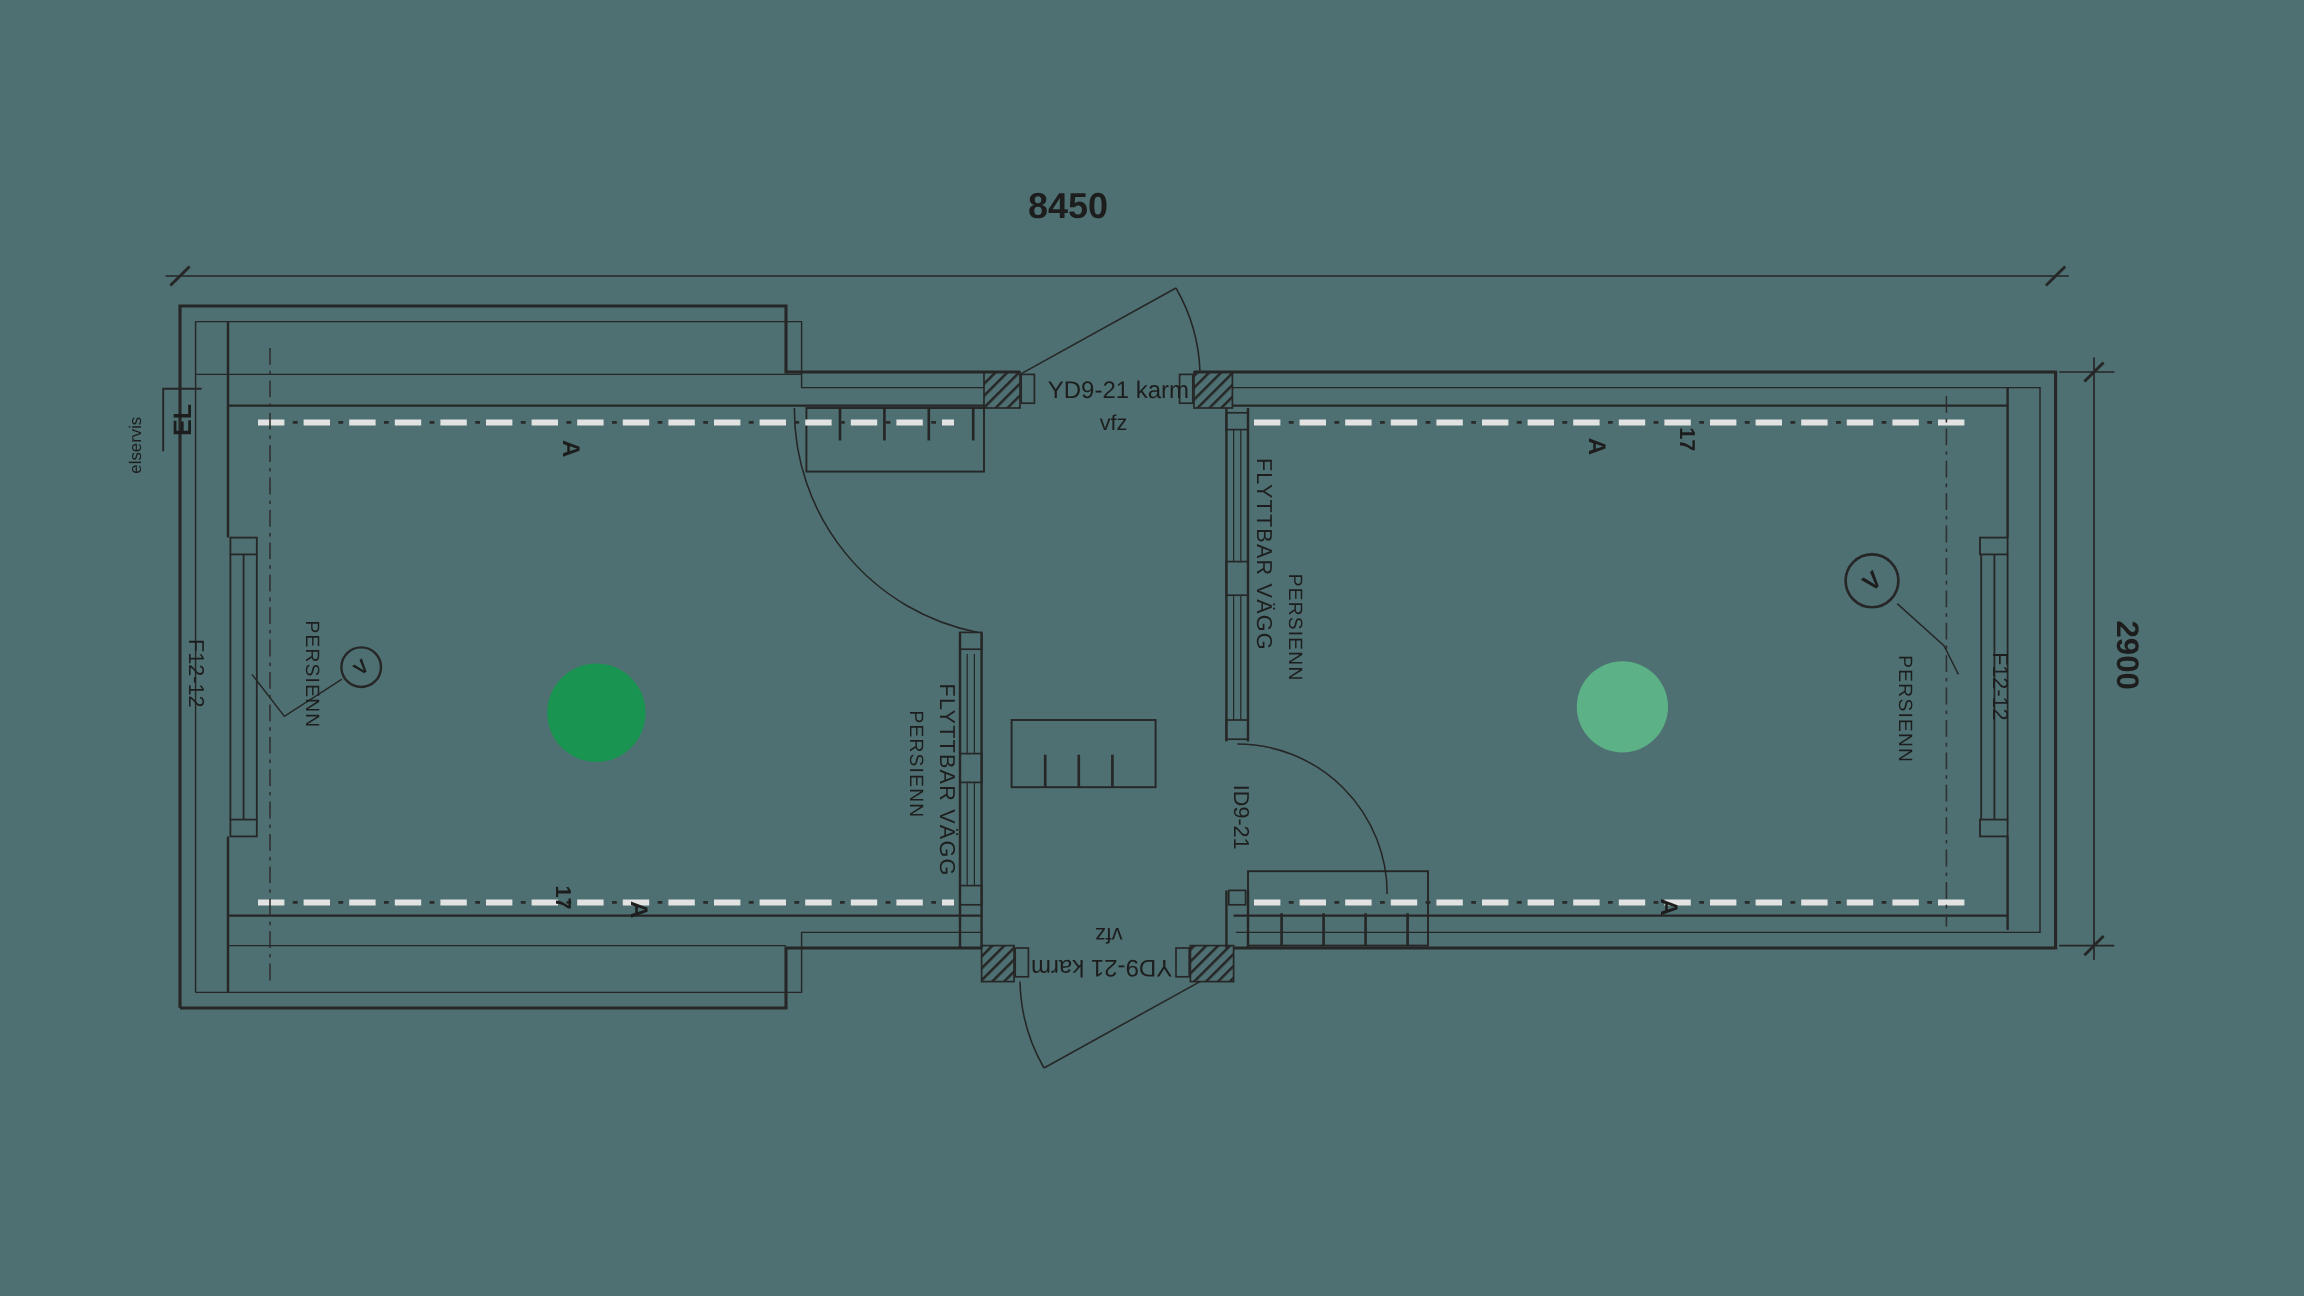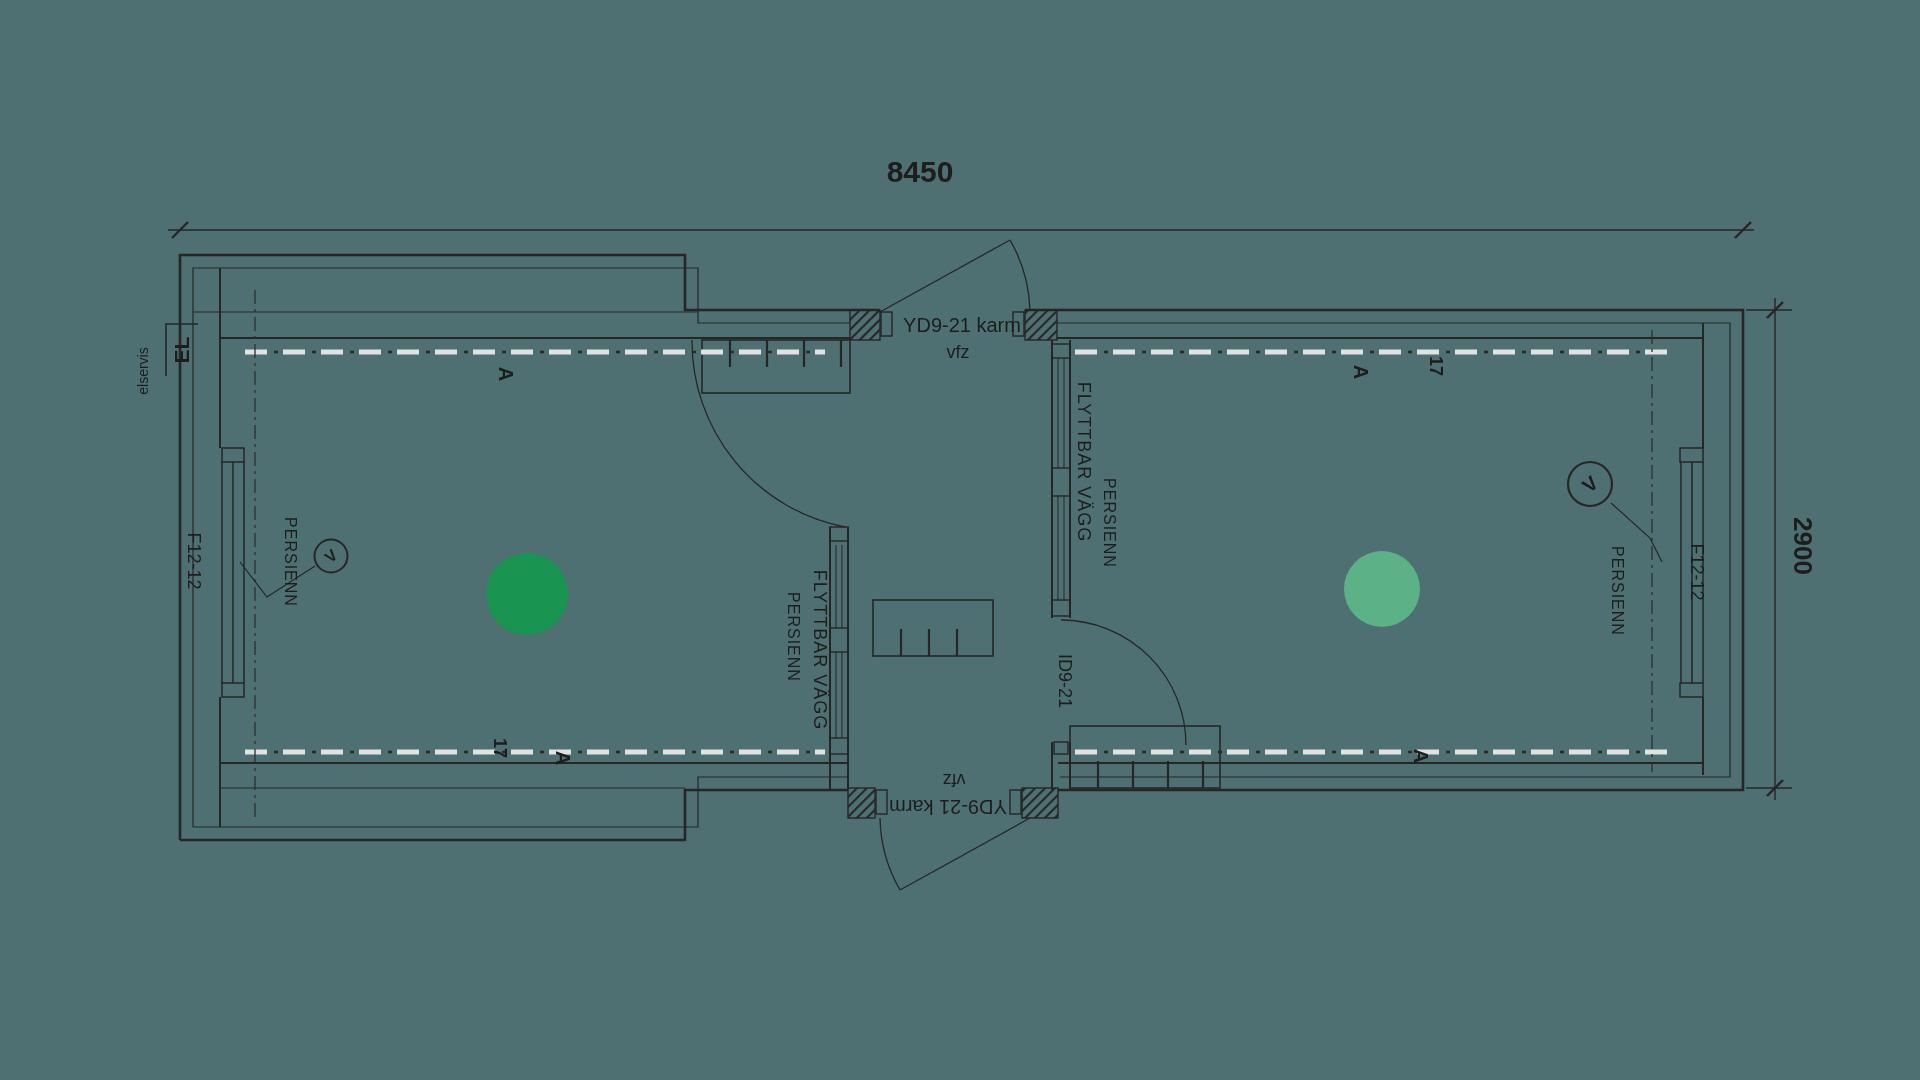--- a/index.html
+++ b/index.html
@@ -1,17 +1,17 @@
 <!DOCTYPE html>
 <html><head>
 <meta charset="utf-8">
 <style>
   html,body{margin:0;padding:0;background:#4e7072;}
   #stage{position:relative;width:1876px;height:1080px;overflow:hidden;
-         font-family:"Liberation Sans",sans-serif;margin-left:30px;}
+         font-family:"Liberation Sans",sans-serif;}
   svg{position:absolute;left:0;top:0;}
   text{fill:#1d1d1d;font-family:"Liberation Sans",sans-serif;}
   .lbl{letter-spacing:1px;}
 </style>
 </head>
 <body>
 
 <div id="stage">
 <svg width="1920" height="1080" viewBox="0 0 1920 1080">
   <defs>

